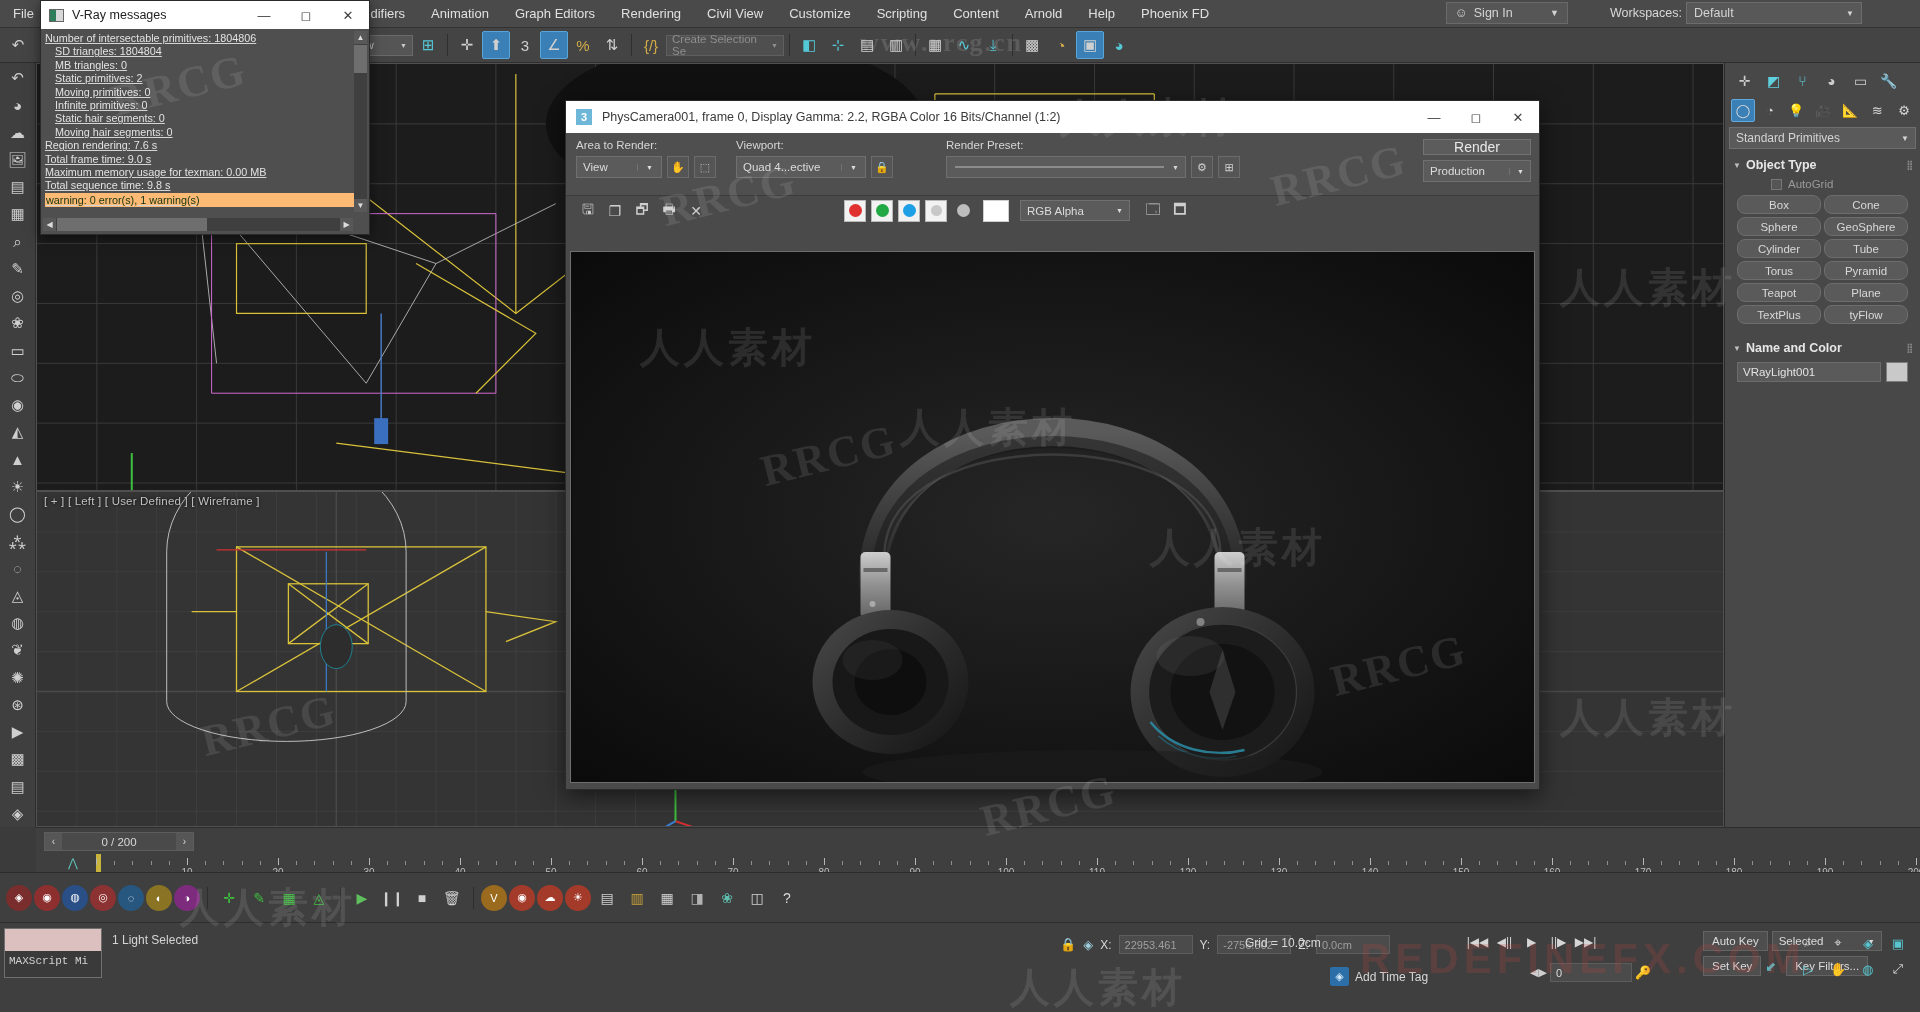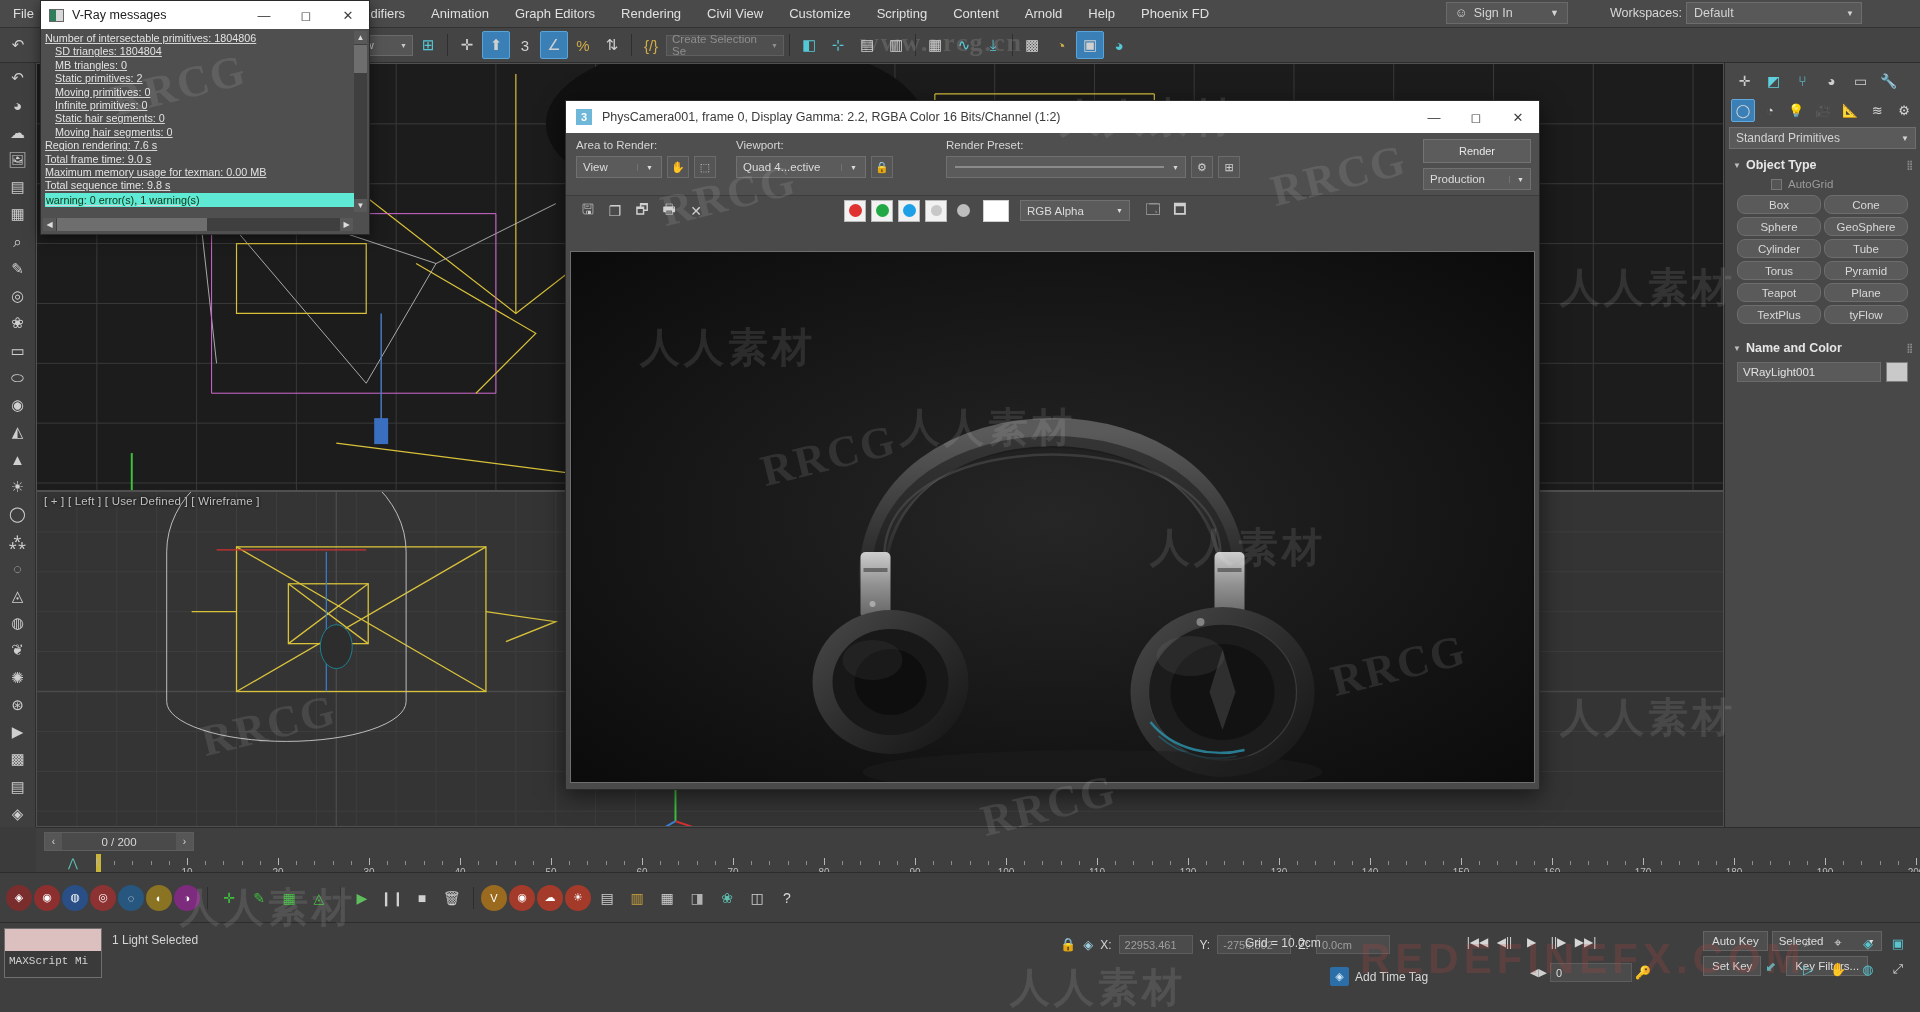--- a/index.html
+++ b/index.html
@@ -161,21 +161,21 @@
   .wb{
     width:42px; height:28px; display:flex; align-items:center; justify-content:center;
     font-size:13px; color:#404040; cursor:default;
   }
   .vray-body{
     position:absolute; left:0; top:28px; right:0; bottom:0;
     background:#4f4f4f; padding:3px 4px; overflow:hidden;text-decoration:underline;
   }
   .vline{ font-size:10.8px; color:#e2e2e2; line-height:13.4px; white-space:nowrap; }
   .vline.ind{ padding-left:10px; }
-  .vwarn{ background:#5eead4; color:#123312; font-size:10.8px; line-height:14px; padding-left:1px;}
+  .vwarn{ background:#fdba74; color:#123312; font-size:10.8px; line-height:14px; padding-left:1px;}
   .vray-scroll{
     position:absolute; right:2px; top:30px; bottom:22px; width:13px; background:#3f3f3f;
   }
   .vray-scroll .thumb{ position:absolute; left:0; right:0; top:0; height:28px; background:#6e6e6e;}
   .vray-scroll .arw{ position:absolute; left:0; right:0; height:13px; background:#585858;
     display:flex; align-items:center; justify-content:center; font-size:8px; color:#ddd;}
   .vray-hscroll{
     position:absolute; left:2px; right:16px; bottom:3px; height:13px; background:#3f3f3f;
     display:flex; align-items:center;
   }
@@ -216,21 +216,21 @@
     display:flex; align-items:center; justify-content:center; font-size:11px; color:#cfcfcf;
   }
   .presetbar{ width:240px; height:22px; background:#5b5b5b; border:1px solid #707070;
               display:flex; align-items:center;}
   .presetbar .line{ height:2px; background:#8b8b8b; flex:1; margin:0 8px;}
   .presetbar .caret{ font-size:7px; padding-right:6px;}
   .renderbox{
     position:absolute; right:8px; top:6px; width:108px; display:flex; flex-direction:column; gap:5px;
   }
   .renderbtn{
-    height:24px; background:#5c5c5c; border:1px solid #737373; font-size:11px;
+    height:16px; background:#5c5c5c; border:1px solid #737373; font-size:14px;
     color:#e8e8e8; display:flex; align-items:center; justify-content:center;
   }
   .prodcombo{
     height:22px; background:#5b5b5b; border:1px solid #707070; font-size:11.5px;
     display:flex; align-items:center; padding:0 6px; color:#dcdcdc;
   }
   .prodcombo .caret{ margin-left:auto; border-left:1px solid #717171; padding-left:7px; font-size:7px;}
   .vfb-row2{
     height:30px; background:#4a4a4a; display:flex; align-items:center;
     padding:0 10px; gap:3px; border-top:1px solid #3c3c3c;

